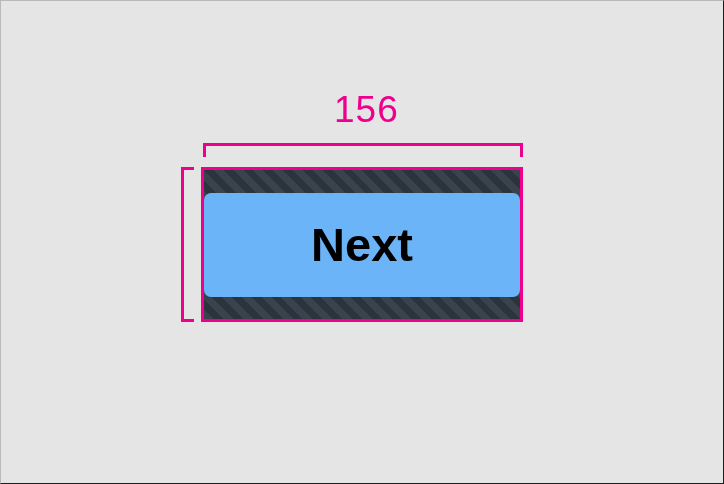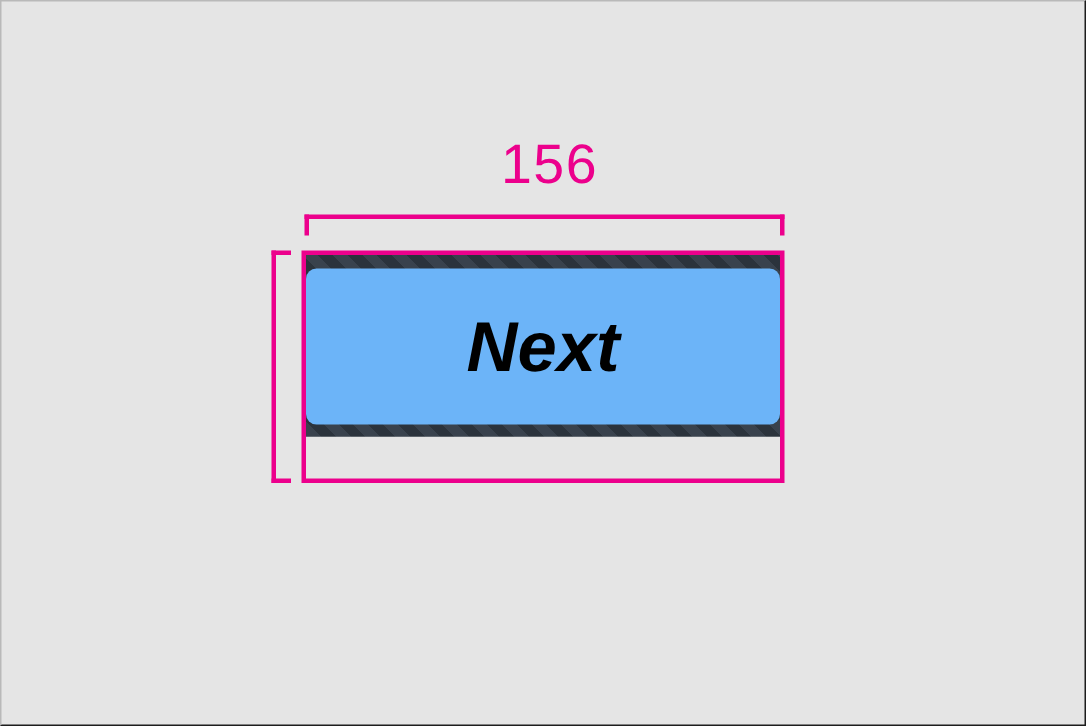--- a/index.html
+++ b/index.html
@@ -81,34 +81,33 @@
     border: 3px solid #ec008c;
     box-sizing: border-box;
   }
 
   
   #next-button {
     position: absolute;
     left: 203px;
     top: 169px;
     width: 316px;
-    height: 121px;
+    height: 149px;
     box-sizing: border-box;
     display: flex;
     align-items: center;
     justify-content: flex-start;
     background-color: #39424d;
     background-image: repeating-linear-gradient(
         45deg,
         #39424d 0px,
         #39424d 7px,
         #2b333c 7px,
         #2b333c 14px
     );
-    font-style: italic;
   }
 
   #next-button-face {
     width: 100%;
     height: 104px;
     border-radius: 7px;
     background: #6cb4f8;
     display: flex;
     align-items: center;
     justify-content: center;

